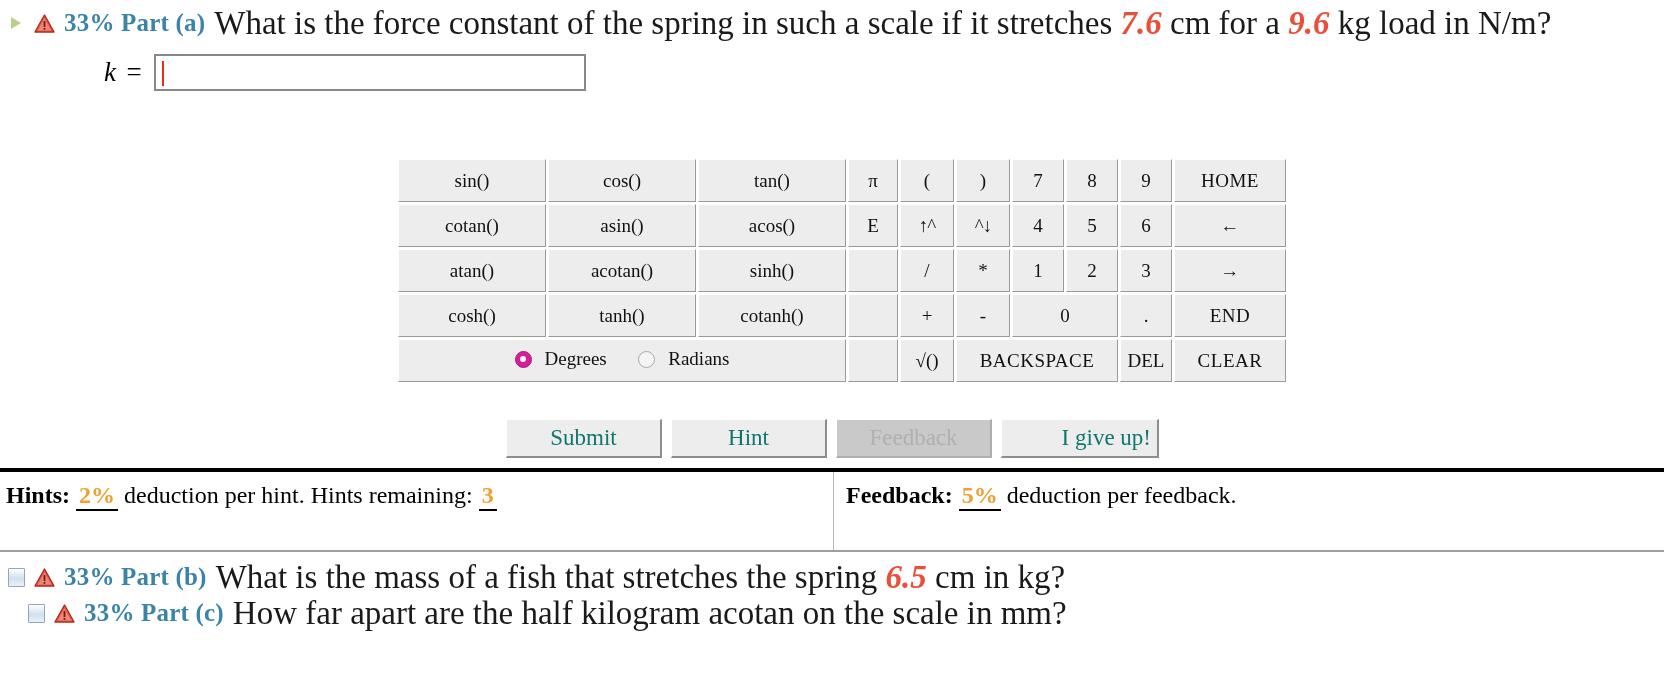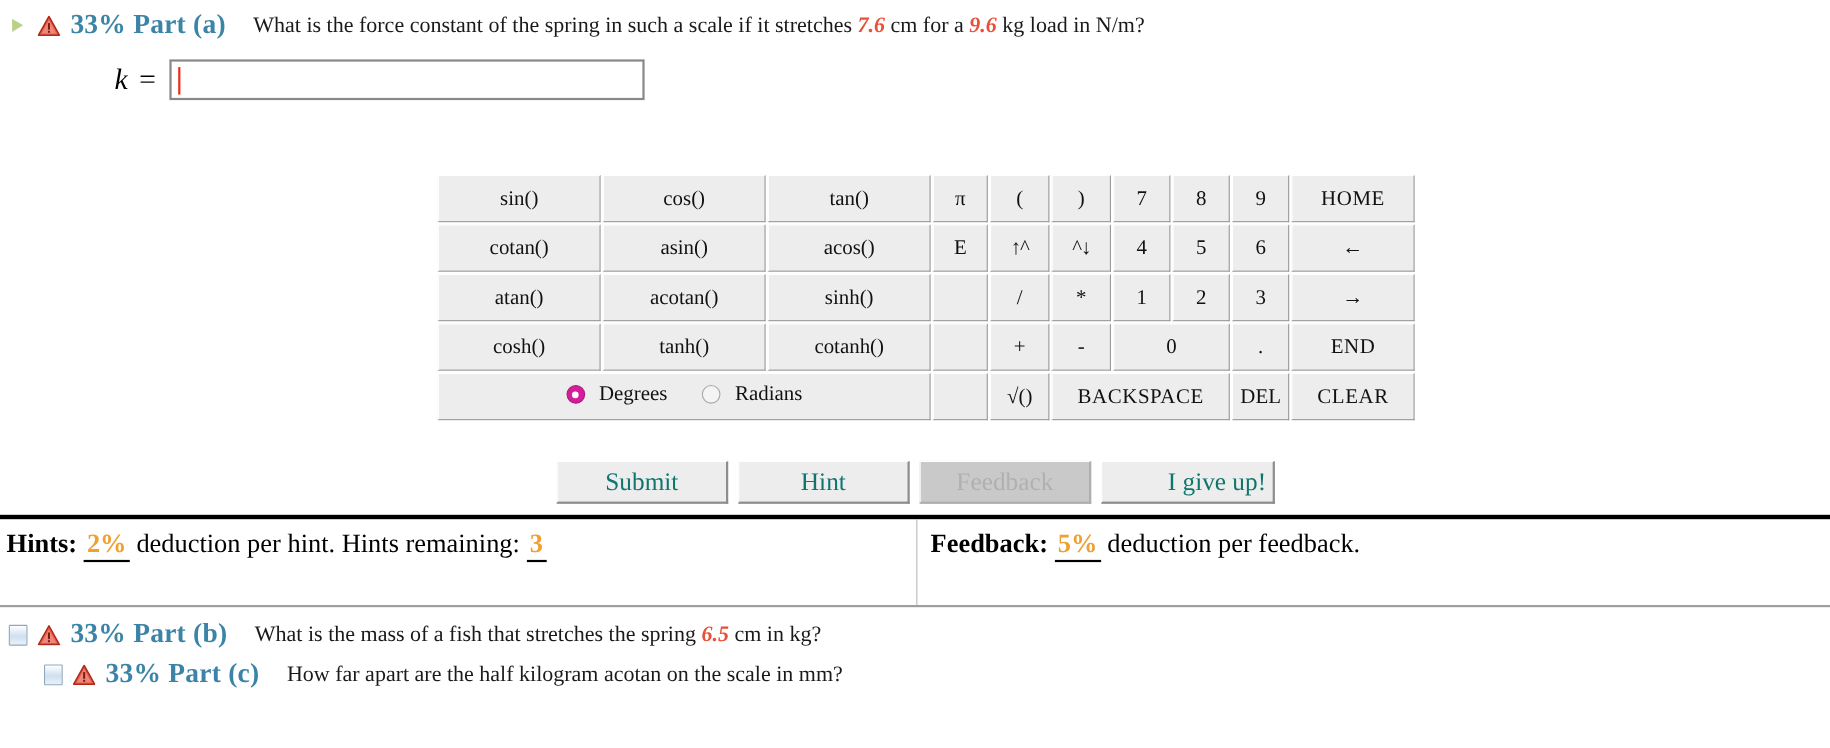--- a/index.html
+++ b/index.html
@@ -54,23 +54,22 @@
     display: inline-block;
   }
   .warn-icon svg { display: block; }
   .part-label {
     color: #3b84a8;
     font-weight: bold;
     font-size: 25px;
     letter-spacing: .2px;
   }
   .part-text {
-    font-size: 20px;
+    font-size: 33px;
     color: #1a1a1a;
-    margin-left: 16px;
   }
   .val-red {
     color: #e8503a;
     font-style: italic;
     font-weight: bold;
   }
 
   
   .answer-row {
     display: flex;
@@ -261,21 +260,21 @@
   }
 
   
   .part-b-line {
     position: absolute;
     left: 8px; top: 560px;
     height: 34px;
   }
   .part-c-line {
     position: absolute;
-    left: 16px; top: 596px;
+    left: 4px; top: 596px;
     height: 34px;
     padding-left: 24px;
   }
 </style>
 </head>
 <body>
 
 <div class="part-line part-a-line">
   <span class="tri-toggle"></span>
   <span class="warn-icon">

